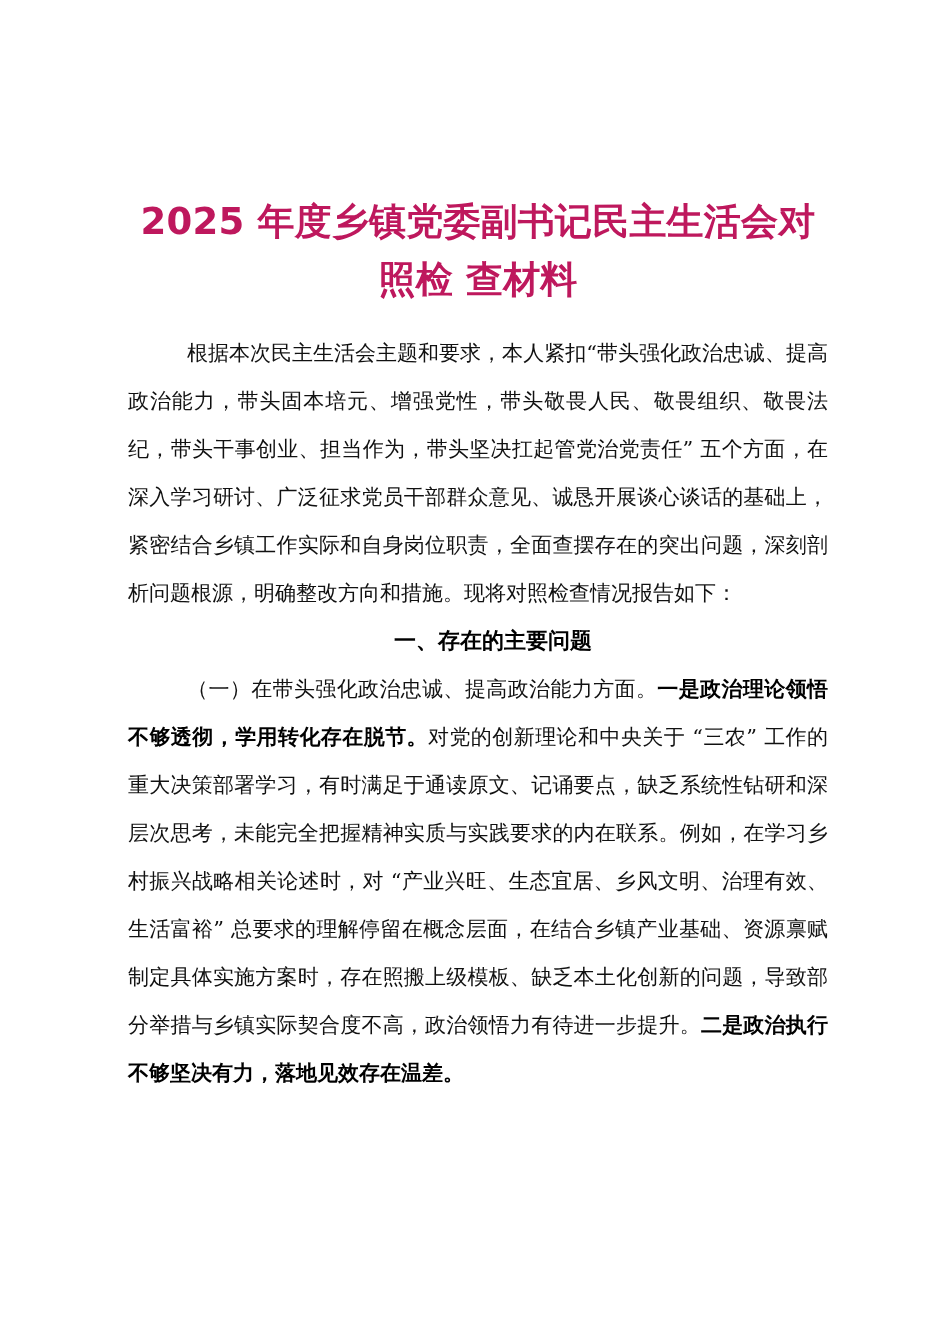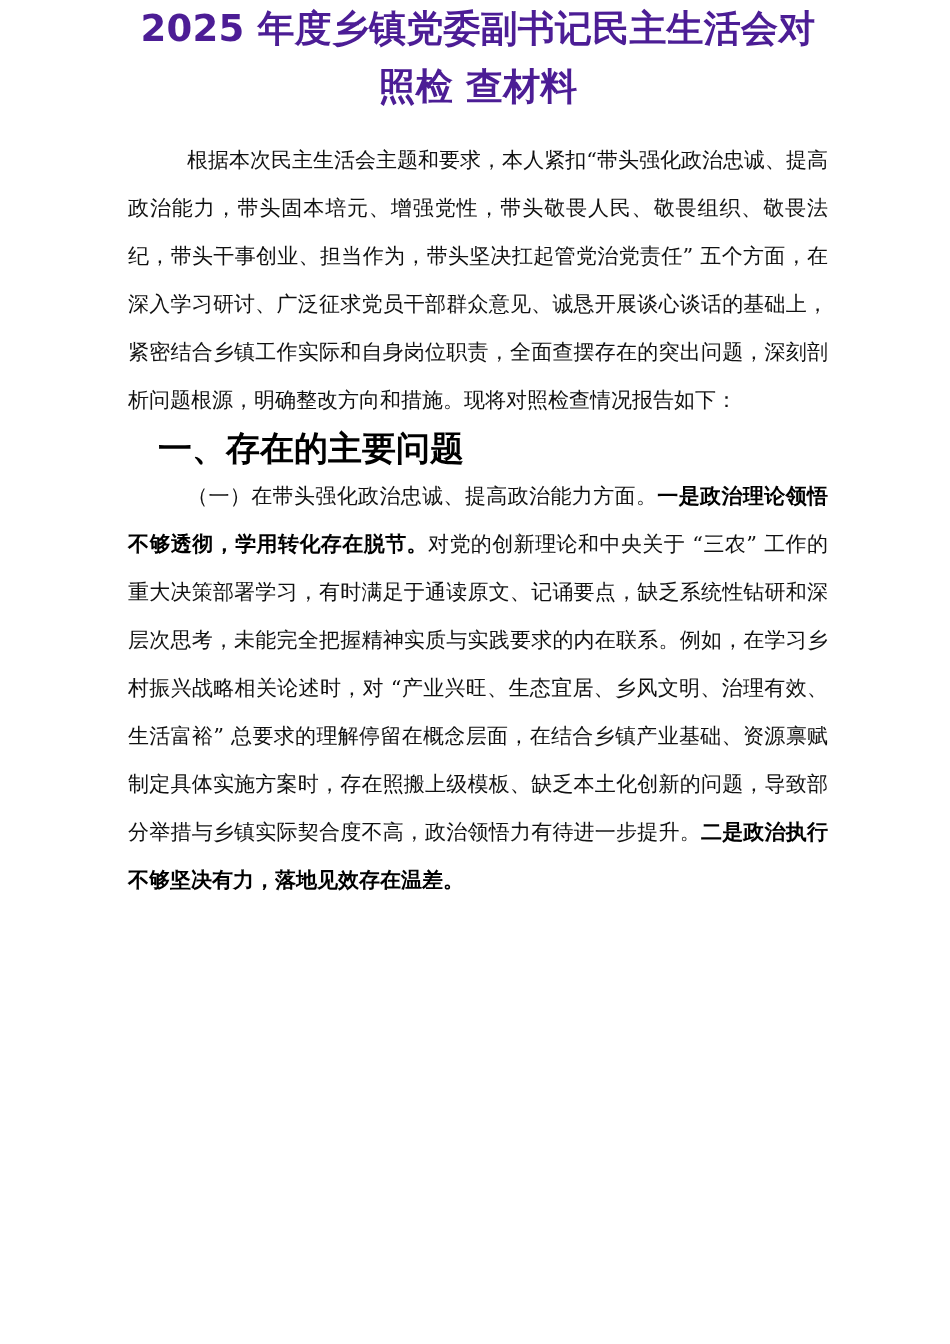--- a/index.html
+++ b/index.html
@@ -26,38 +26,40 @@
   .content {
     position: absolute;
     left: 128px;
     top: 0;
     width: 700px;
   }
 
   
   .doc-title {
     margin: 0;
+    padding-top: 193px;
     font-family: "DejaVu Sans", "Liberation Sans", sans-serif;
     font-weight: 700;
     font-size: 37px;
     line-height: 58px;
     text-align: center;
     letter-spacing: 0.2px;
-    color: #4c1d95;
+    color: #be185d;
   }
 
   
   .heading-1 {
     margin: 0;
     font-family: "DejaVu Sans", "Liberation Sans", sans-serif;
     font-weight: 700;
-    font-size: 34px;
+    font-size: 22px;
     line-height: 48px;
     text-indent: 30px;
     color: #000000;
+    text-align: center;
   }
 
   
   .body-p {
     margin: 0;
     font-family: "DejaVu Serif", "Liberation Serif", serif;
     font-weight: 400;
     font-size: 21px;
     line-height: 48px;
     text-align: justify;

